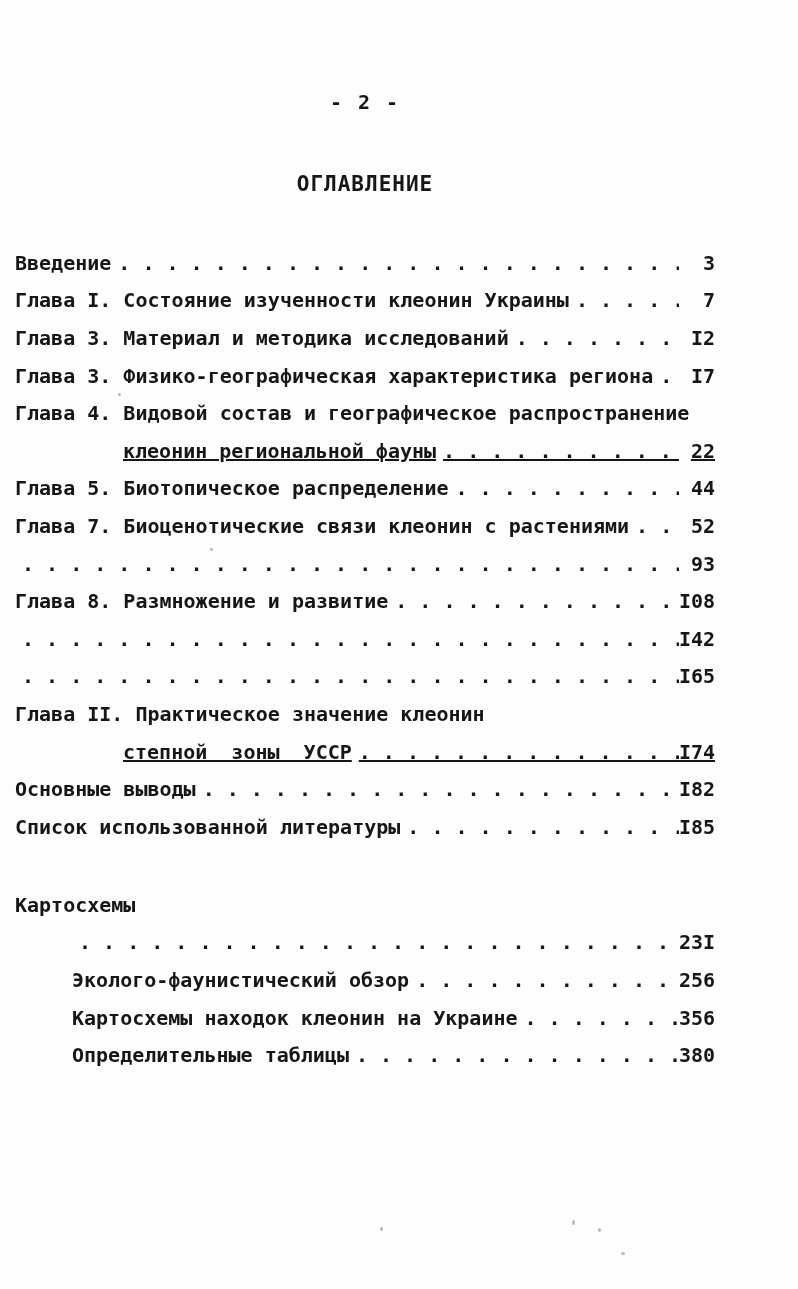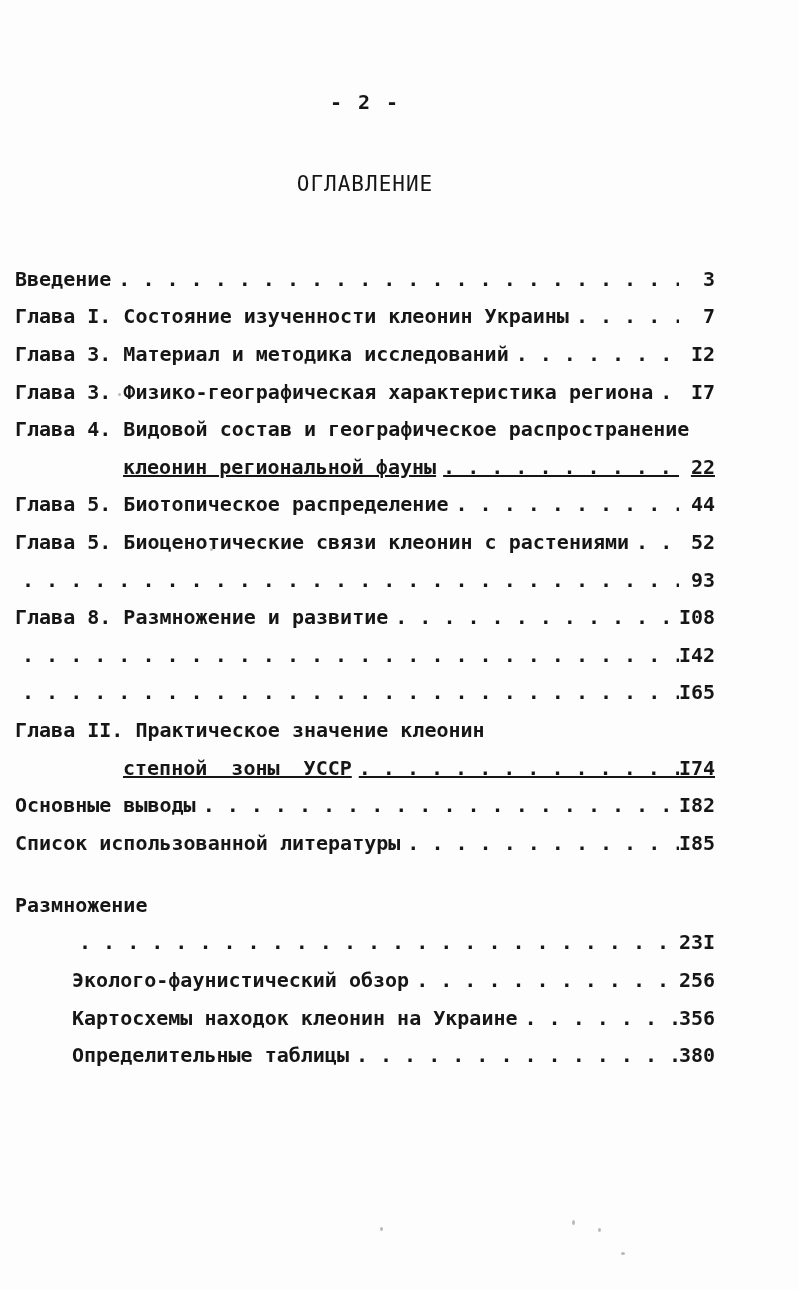--- a/index.html
+++ b/index.html
@@ -28,30 +28,30 @@
     letter-spacing: 2px;
   }
   .doc-title {
     position: absolute;
     top: 172px;
     left: 15px;
     width: 700px;
     margin: 0;
     text-align: center;
     font-size: 21px;
-    font-weight: normal;
+    font-weight: bold;
     letter-spacing: 1px;
     white-space: pre;
   }
   .toc {
     position: absolute;
     left: 15px;
     width: 700px;
   }
-  #toc-main { top: 260px; }
+  #toc-main { top: 244px; }
   #toc-appendix { top: 886px; }
   .toc-row {
     display: flex;
     align-items: center;
     height: 37.6px;
   }
   .indent-1 { padding-left: 108px; text-decoration: underline; }
   .indent-2 { padding-left: 57px; }
   .label { white-space: pre; }
   .dots {
@@ -108,21 +108,21 @@
         <span class="label">клеонин региональной фауны</span>
         <span class="dots">. . . . . . . . . . . . . . . . . . . . . . . . . . . . . . . . . . . . . . . . . . . .</span>
         <span class="pagenum">22</span>
       </div>
       <div class="toc-row indent-0">
         <span class="label">Глава 5. Биотопическое распределение</span>
         <span class="dots">. . . . . . . . . . . . . . . . . . . . . . . . . . . . . . . . . . . . . . . . . . . .</span>
         <span class="pagenum">44</span>
       </div>
       <div class="toc-row indent-0">
-        <span class="label">Глава 5. Биоценотические связи клеонин с растениями</span>
+        <span class="label">Глава 7. Биоценотические связи клеонин с растениями</span>
         <span class="dots">. . . . . . . . . . . . . . . . . . . . . . . . . . . . . . . . . . . . . . . . . . . .</span>
         <span class="pagenum">52</span>
       </div>
       <div class="toc-row indent-0">
         <span class="dots">. . . . . . . . . . . . . . . . . . . . . . . . . . . . . . . . . . . . . . . . . . . .</span>
         <span class="pagenum">93</span>
       </div>
       <div class="toc-row indent-0">
         <span class="label">Глава 8. Размножение и развитие</span>
         <span class="dots">. . . . . . . . . . . . . . . . . . . . . . . . . . . . . . . . . . . . . . . . . . . .</span>
@@ -151,21 +151,21 @@
       </div>
       <div class="toc-row indent-0">
         <span class="label">Список использованной литературы</span>
         <span class="dots">. . . . . . . . . . . . . . . . . . . . . . . . . . . . . . . . . . . . . . . . . . . .</span>
         <span class="pagenum">I85</span>
       </div>
     </div>
 
   <div class="toc" id="toc-appendix">
     <div class="toc-row indent-0">
-      <span class="label">Размножение</span>
+      <span class="label">Картосхемы</span>
     </div>
   <div class="toc-row indent-2">
         <span class="dots">. . . . . . . . . . . . . . . . . . . . . . . . . . . . . . . . . . . . . . . . . . . .</span>
         <span class="pagenum">23I</span>
       </div>
       <div class="toc-row indent-2">
         <span class="label">Эколого-фаунистический обзор</span>
         <span class="dots">. . . . . . . . . . . . . . . . . . . . . . . . . . . . . . . . . . . . . . . . . . . .</span>
         <span class="pagenum">256</span>
       </div>

